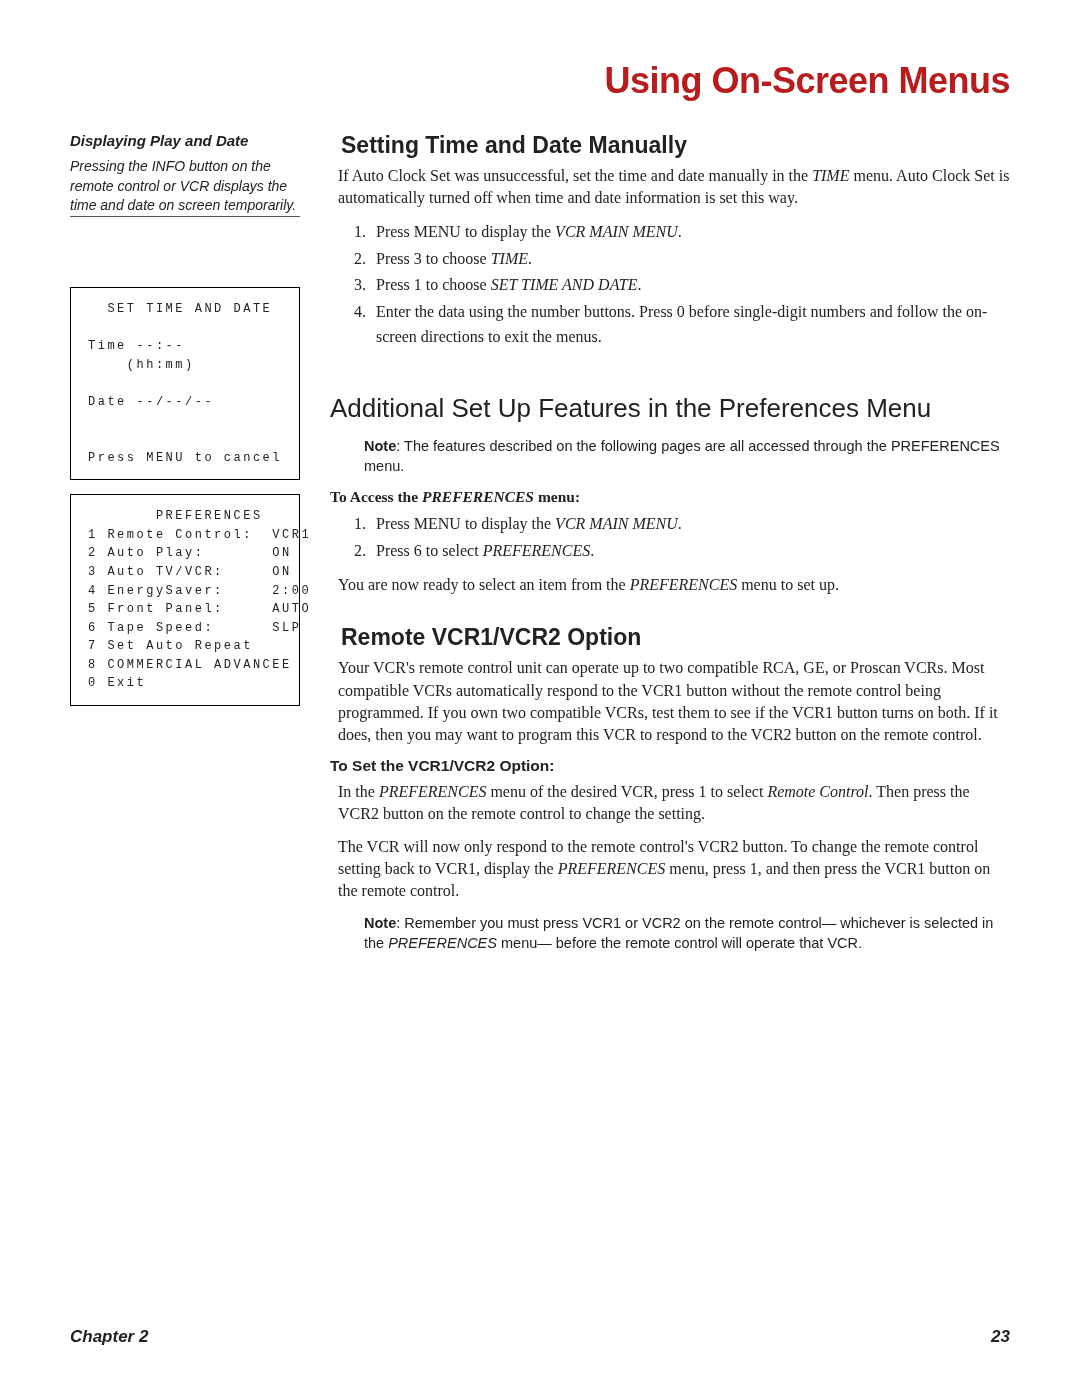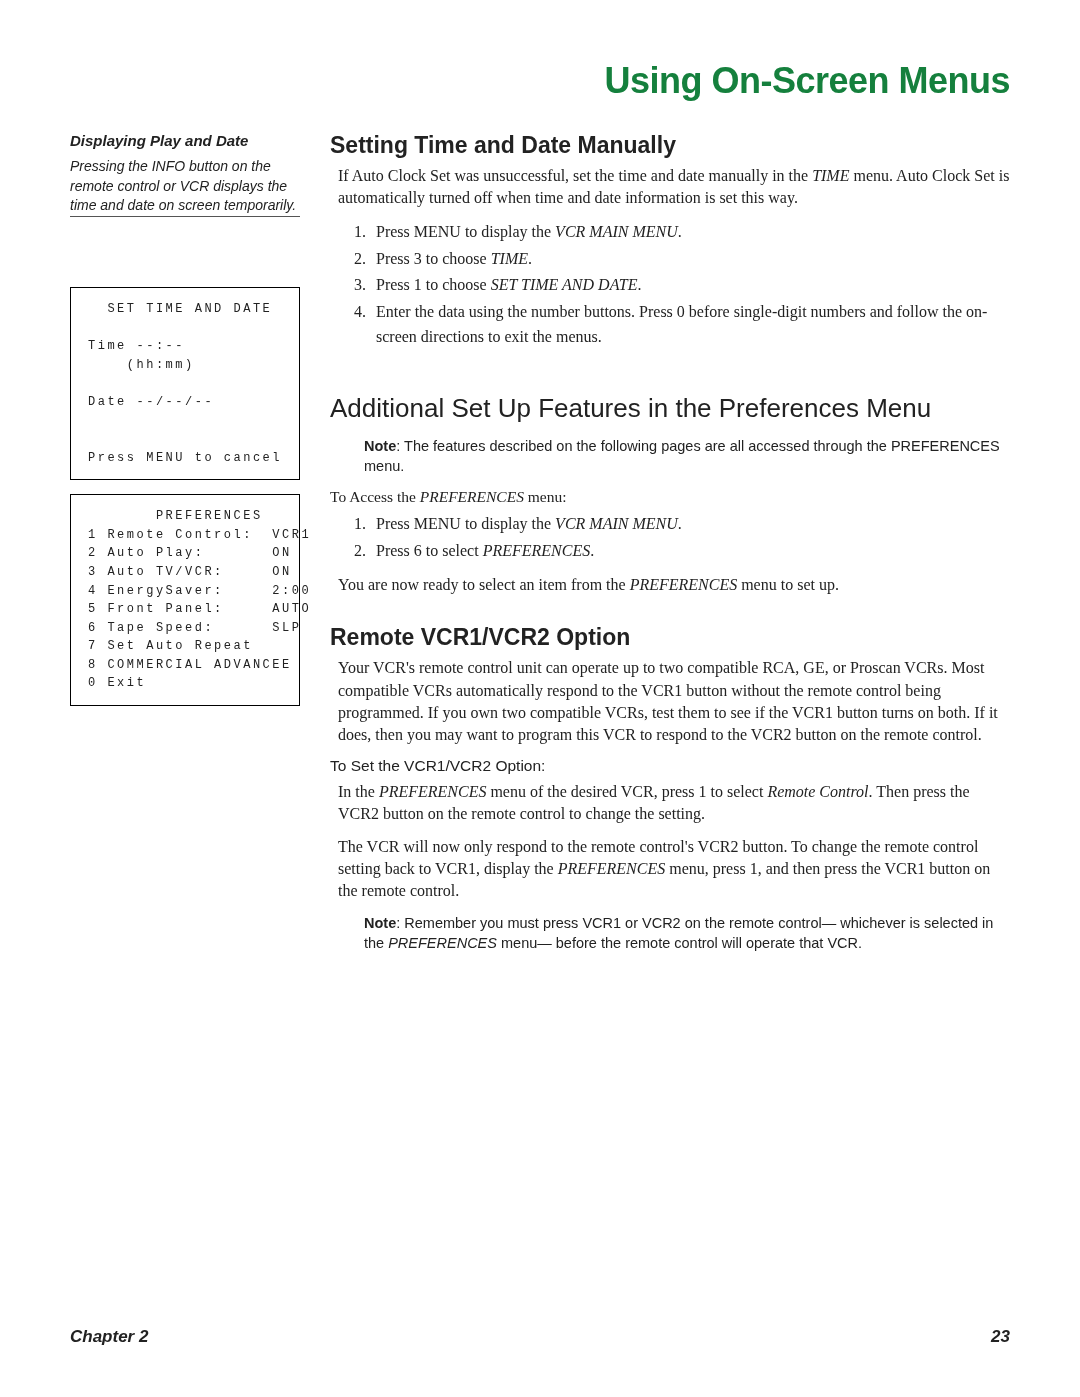--- a/index.html
+++ b/index.html
@@ -13,21 +13,21 @@
   .page {
     padding: 60px 70px 40px 70px;
     box-sizing: border-box;
     min-height: 1397px;
     position: relative;
   }
   .chapter-title {
     font-family: Arial, Helvetica, sans-serif;
     font-weight: 900;
     font-size: 36px;
-    color: #15803d;
+    color: #b91c1c;
     text-align: right;
     margin-bottom: 30px;
     letter-spacing: -0.5px;
   }
   .columns {
     display: flex;
     gap: 30px;
   }
   .sidebar {
     width: 230px;
@@ -59,21 +59,21 @@
     font-size: 12px;
     letter-spacing: 2.5px;
     line-height: 1.55;
     margin-bottom: 14px;
     white-space: pre;
   }
   .h2 {
     font-family: Arial, Helvetica, sans-serif;
     font-weight: bold;
     font-size: 23px;
-    margin: 0 0 6px 0;
+    margin: 0 0 6px 11px;
   }
   .h1 {
     font-family: Arial, Helvetica, sans-serif;
     font-weight: normal;
     font-size: 26px;
     line-height: 1.15;
     margin: 44px 0 12px 0;
   }
   .body-p {
     font-size: 16px;
@@ -93,21 +93,21 @@
   .ital { font-style: italic; }
   .bold { font-weight: bold; }
   .sans { font-family: Arial, Helvetica, sans-serif; }
   .note {
     font-family: Arial, Helvetica, sans-serif;
     font-size: 14.5px;
     line-height: 1.4;
     margin: 0 0 12px 34px;
   }
   .runin {
-    font-weight: normal;
+    font-weight: bold;
     font-size: 15.5px;
     margin: 6px 0 6px 0;
   }
   .footer {
     display: flex;
     justify-content: space-between;
     font-family: Arial, Helvetica, sans-serif;
     font-style: italic;
     font-weight: bold;
     font-size: 17px;

